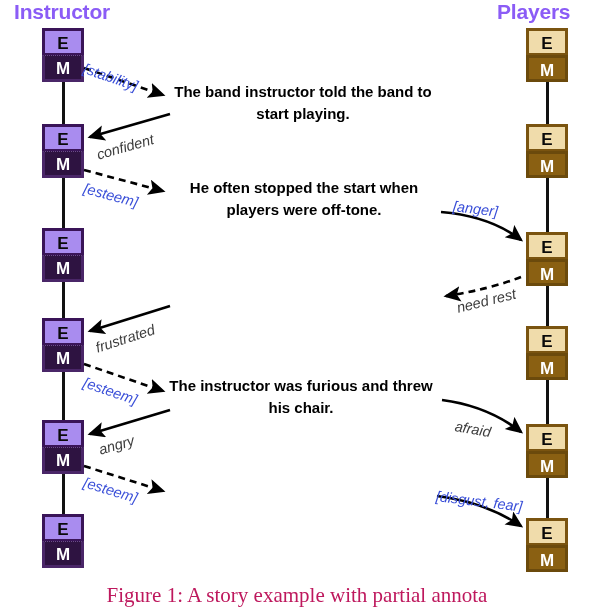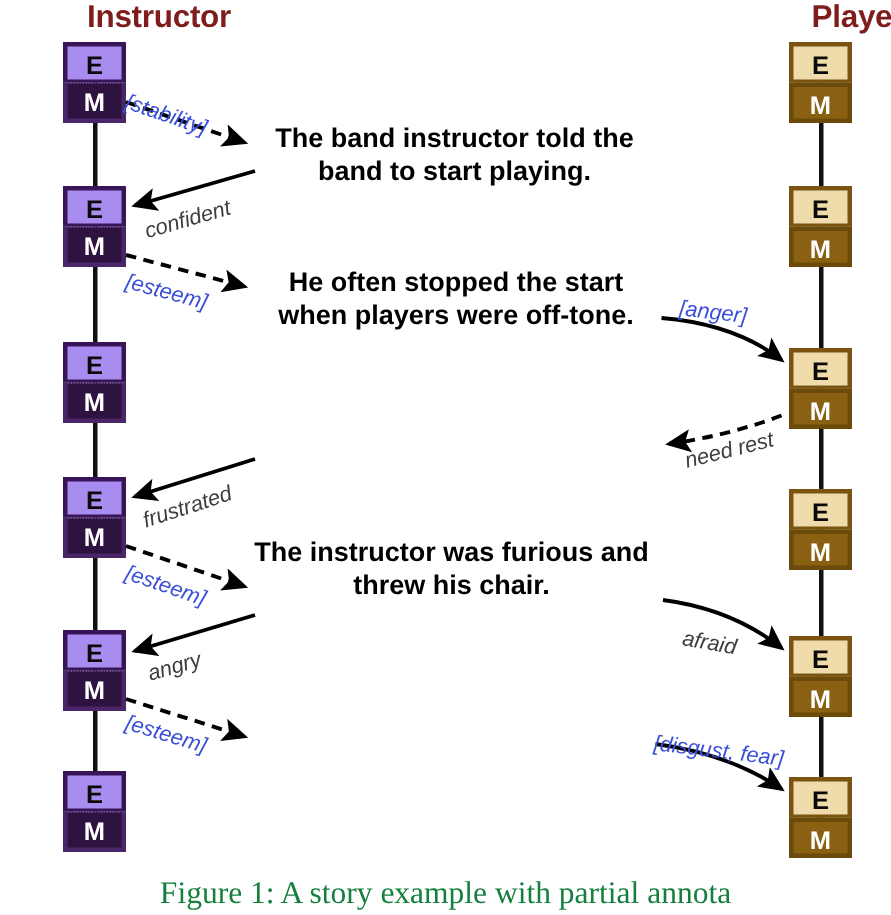--- a/index.html
+++ b/index.html
@@ -15,24 +15,23 @@
     width: 594px;
     height: 610px;
     background: #ffffff;
     overflow: hidden;
   }
   .col-header {
     position: absolute;
     font-family: "Liberation Sans", sans-serif;
     font-weight: bold;
     font-size: 21px;
-    color: #7f1d1d;
+    color: #8b5cf6;
     letter-spacing: -0.2px;
     white-space: nowrap;
-    margin-left: 44px;
   }
   #header-instructor { left: 14px; top: 0px; }
   #header-players { left: 497px; top: 0px; }
 
   
   .spine {
     position: absolute;
     width: 3px;
     background: #111111;
   }
@@ -78,21 +77,21 @@
     border: 3px solid #6b4a0c;
     border-top: 1px dotted #c9a martin;
   }
 
   
   .sentence {
     position: absolute;
     text-align: center;
     font-family: "Liberation Sans", sans-serif;
     font-weight: bold;
-    font-size: 18px;
+    font-size: 15px;
     line-height: 22px;
     color: #000000;
   }
 
   
   #arrows {
     position: absolute;
     left: 0; top: 0;
     width: 594px;
     height: 610px;
@@ -113,21 +112,21 @@
 
   
   #caption {
     position: absolute;
     left: 0;
     top: 583px;
     width: 594px;
     text-align: center;
     font-family: "Liberation Serif", serif;
     font-size: 21px;
-    color: #15803d;
+    color: #be185d;
     white-space: nowrap;
     overflow: hidden;
   }
 </style>
 </head>
 <body>
 
 <div id="figure">
 
   <div class="col-header" id="header-instructor">Instructor</div>
@@ -181,21 +180,21 @@
     <div class="node-cell cell-e">E</div>
     <div class="node-cell cell-m">M</div>
   </div>
   <div class="node-pair pair-players" style="left:526px; top:518px;">
     <div class="node-cell cell-e">E</div>
     <div class="node-cell cell-m">M</div>
   </div>
 
   <div class="sentence" style="left:168px; top:81px; width:270px;">The band instructor told the band to start playing.</div>
   <div class="sentence" style="left:168px; top:177px; width:272px;">He often stopped the start when players were off-tone.</div>
-  <div class="sentence" style="left:168px; top:357px; width:266px;">The instructor was furious and threw his chair.</div>
+  <div class="sentence" style="left:168px; top:375px; width:266px;">The instructor was furious and threw his chair.</div>
 
   <svg id="arrows" viewBox="0 0 594 610">
     <defs>
       <marker id="ah" markerWidth="7" markerHeight="7" refX="5.6" refY="3" orient="auto">
         <path d="M0,0 L6.6,3 L0,6 L1.4,3 z" fill="#000000"></path>
       </marker>
     </defs>
 
     <path d="M84,68 L163,95" stroke="#000000" stroke-width="2.6" stroke-dasharray="7,5" fill="none" marker-end="url(#ah)"></path>
 

